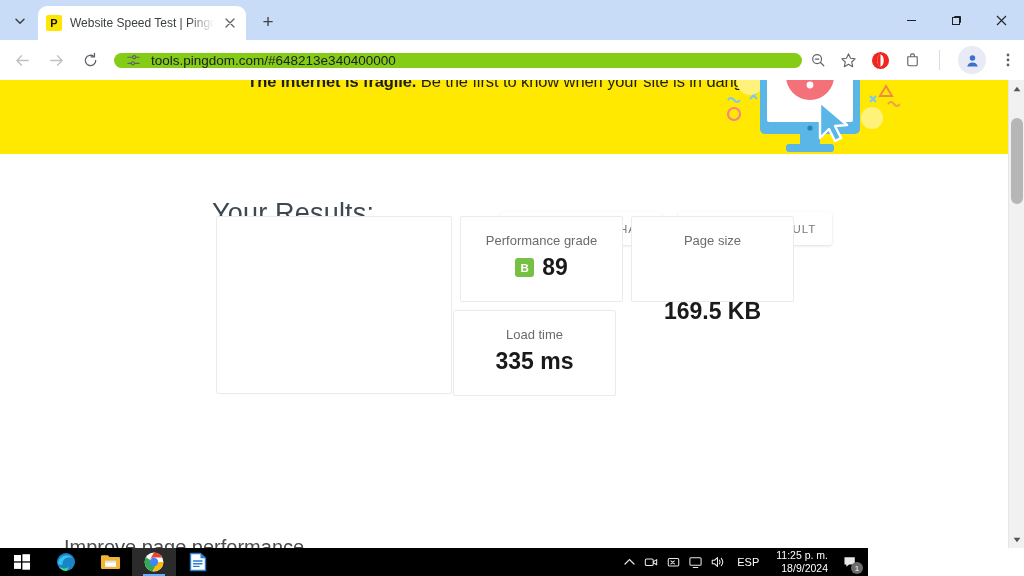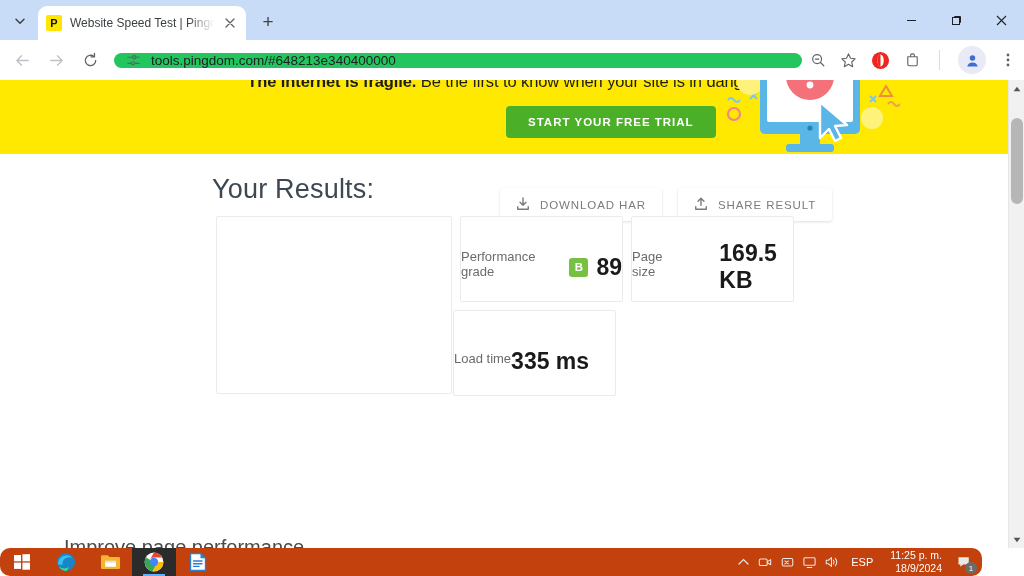--- a/index.html
+++ b/index.html
@@ -60,21 +60,21 @@
   .toolbar {
     height: 40px; background: #fff; display: flex; align-items: center;
     padding: 0 6px; gap: 2px;
   }
   .nav-btn {
     width: 32px; height: 32px; display: flex; align-items: center;
     justify-content: center; border-radius: 50%; cursor: pointer; color: #5f6368;
   }
   .nav-btn.disabled { color: #bdc1c6; }
   .omnibox {
-    flex: 1; height: 15px; background: #22c55e; border-radius: 16px;
+    flex: 1; height: 15px; background: #84cc16; border-radius: 16px;
     display: flex; align-items: center; padding: 0 12px; gap: 10px;
     margin: 0 6px; position: relative; cursor: text;
   }
   .omni-url { font-size: 13.5px; color: #202124; flex:1; white-space: nowrap; overflow: hidden; }
   .omni-right { display: flex; align-items: center; gap: 14px; padding-right: 2px; }
   .tb-icon { display:flex; align-items:center; justify-content:center; cursor: pointer; }
   .ext-sep { width:1px; height:20px; background:#dadce0; margin:0 4px; }
   .avatar-btn {
     width: 28px; height: 28px; border-radius: 50%; background: #e8eaf6;
     display:flex; align-items:center; justify-content:center; cursor:pointer;
@@ -98,21 +98,21 @@
     position: absolute; left: 506px; top: 26px;
     background: #4caf28; color: #fff; font-size: 11.5px; font-weight: 700;
     letter-spacing: 1px; padding: 10px 22px; border-radius: 4px; border: none;
     cursor: pointer; font-family: "Liberation Sans", sans-serif;
   }
   .promo-art { position: absolute; right: 108px; top: -24px; width: 180px; height: 104px; }
 
   .results-wrap { position: absolute; top: 74px; left: 0; width: 1008px; }
 
   .results-head {
-    position: relative; height: 62px; margin: 20px 0 0 0;
+    position: relative; height: 62px; margin: 44px 0 0 0;
   }
   .results-title {
     position: absolute; left: 212px; top: 0;
     font-size: 27px; font-weight: 400; color: #3d4852;
     letter-spacing: 0.2px;
   }
   .head-actions { position: absolute; left: 500px; top: 14px; display: flex; gap: 16px; }
   .ghost-btn {
     background: #fff; border: none; border-radius: 3px;
     box-shadow: 0 1px 3px rgba(0,0,0,0.13);
@@ -122,21 +122,21 @@
   }
 
   .cards { position: absolute; left: 216px; top: 62px; width: 578px; height: 178px; }
   .card-empty {
     position: absolute; left: 0; top: 0; width: 236px; height: 178px;
     border: 1px solid #ebebeb; background: #fff; border-radius: 2px;
   }
   .metric {
     position: absolute; width: 163px; height: 86px;
     border: 1px solid #ebebeb; background: #fff; border-radius: 2px;
-    display: flex; flex-direction: row; align-items: center; padding-top: 16px;
+    display: flex; flex-direction: column; align-items: center; padding-top: 16px;
   }
   .m1 { left: 244px; top: 0; }
   .m2 { left: 415px; top: 0; gap: 44px; }
   .m3 { left: 237px; top: 94px; text-align: center; }
   .m4 { left: 415px; top: 94px; }
   .metric-label { font-size: 13px; color: #6b6b6b; margin-bottom: 6px; }
   .metric-value { font-size: 23px; font-weight: 700; color: #1a1a1a; display:flex; align-items:center; gap:8px; }
   .grade-badge {
     background: #76c043; color: #fff; font-size: 11.5px; font-weight: 700;
     width: 19px; height: 19px; border-radius: 3px;
@@ -153,22 +153,22 @@
   }
   .sb-arrow { width: 16px; height: 17px; display:flex; align-items:center; justify-content:center; cursor: pointer;}
   .sb-arrow.bottom { position: absolute; bottom: 0; }
   .sb-thumb {
     position: absolute; top: 38px; left: 2px; width: 12px; height: 86px;
     background: #b6b6b6; border-radius: 6px; cursor: pointer;
   }
 
   
   .taskbar {
-    position: absolute; left: 0; bottom: 0; width: 982px; height: 28px;
-    background: #c2410c; display: flex; align-items: center; border-radius: 10px;
+    position: absolute; left: 0; bottom: 0; width: 868px; height: 28px;
+    background: #000000; display: flex; align-items: center;
   }
   .tb-left { display: flex; align-items: center; height: 28px; }
   .tb-app {
     width: 44px; height: 28px; display: flex; align-items: center;
     justify-content: center; cursor: pointer; position: relative;
   }
   .tb-app.active { background: #2b2b2b; }
   .tb-app.active::after {
     content: ""; position: absolute; bottom: 0; left: 11px; width: 22px; height: 2px;
     background: #63aeff;
@@ -300,21 +300,20 @@
     </div>
   </div>
 
   <div class="viewport">
     <div class="page">
 
       <div class="promo">
         <div class="promo-text">
           <b>The internet is fragile.</b><span> Be the first to know when your site is in danger.</span>
         </div>
-        <button class="promo-cta">START YOUR FREE TRIAL</button>
         <svg class="promo-art" viewBox="0 0 180 104">
           <g stroke="#7ec8f0" fill="none" stroke-width="2.2">
             <path d="M8 44 q3-4 6 0 t6 0"></path>
             <path d="M30 36 l7 7 M37 36 l-7 7"></path>
             <path d="M150 40 l6 6 M156 40 l-6 6"></path>
             <path d="M168 48 q3-4 6 0 t6 0" stroke="#f0a24f"></path>
           </g>
           <circle cx="14" cy="58" r="6" fill="none" stroke="#f4838a" stroke-width="2.2"></circle>
           <path d="M166 30 l6 10 h-12 z" fill="none" stroke="#f08d42" stroke-width="2"></path>
           <circle cx="30" cy="26" r="13" fill="#fff27a"></circle>

